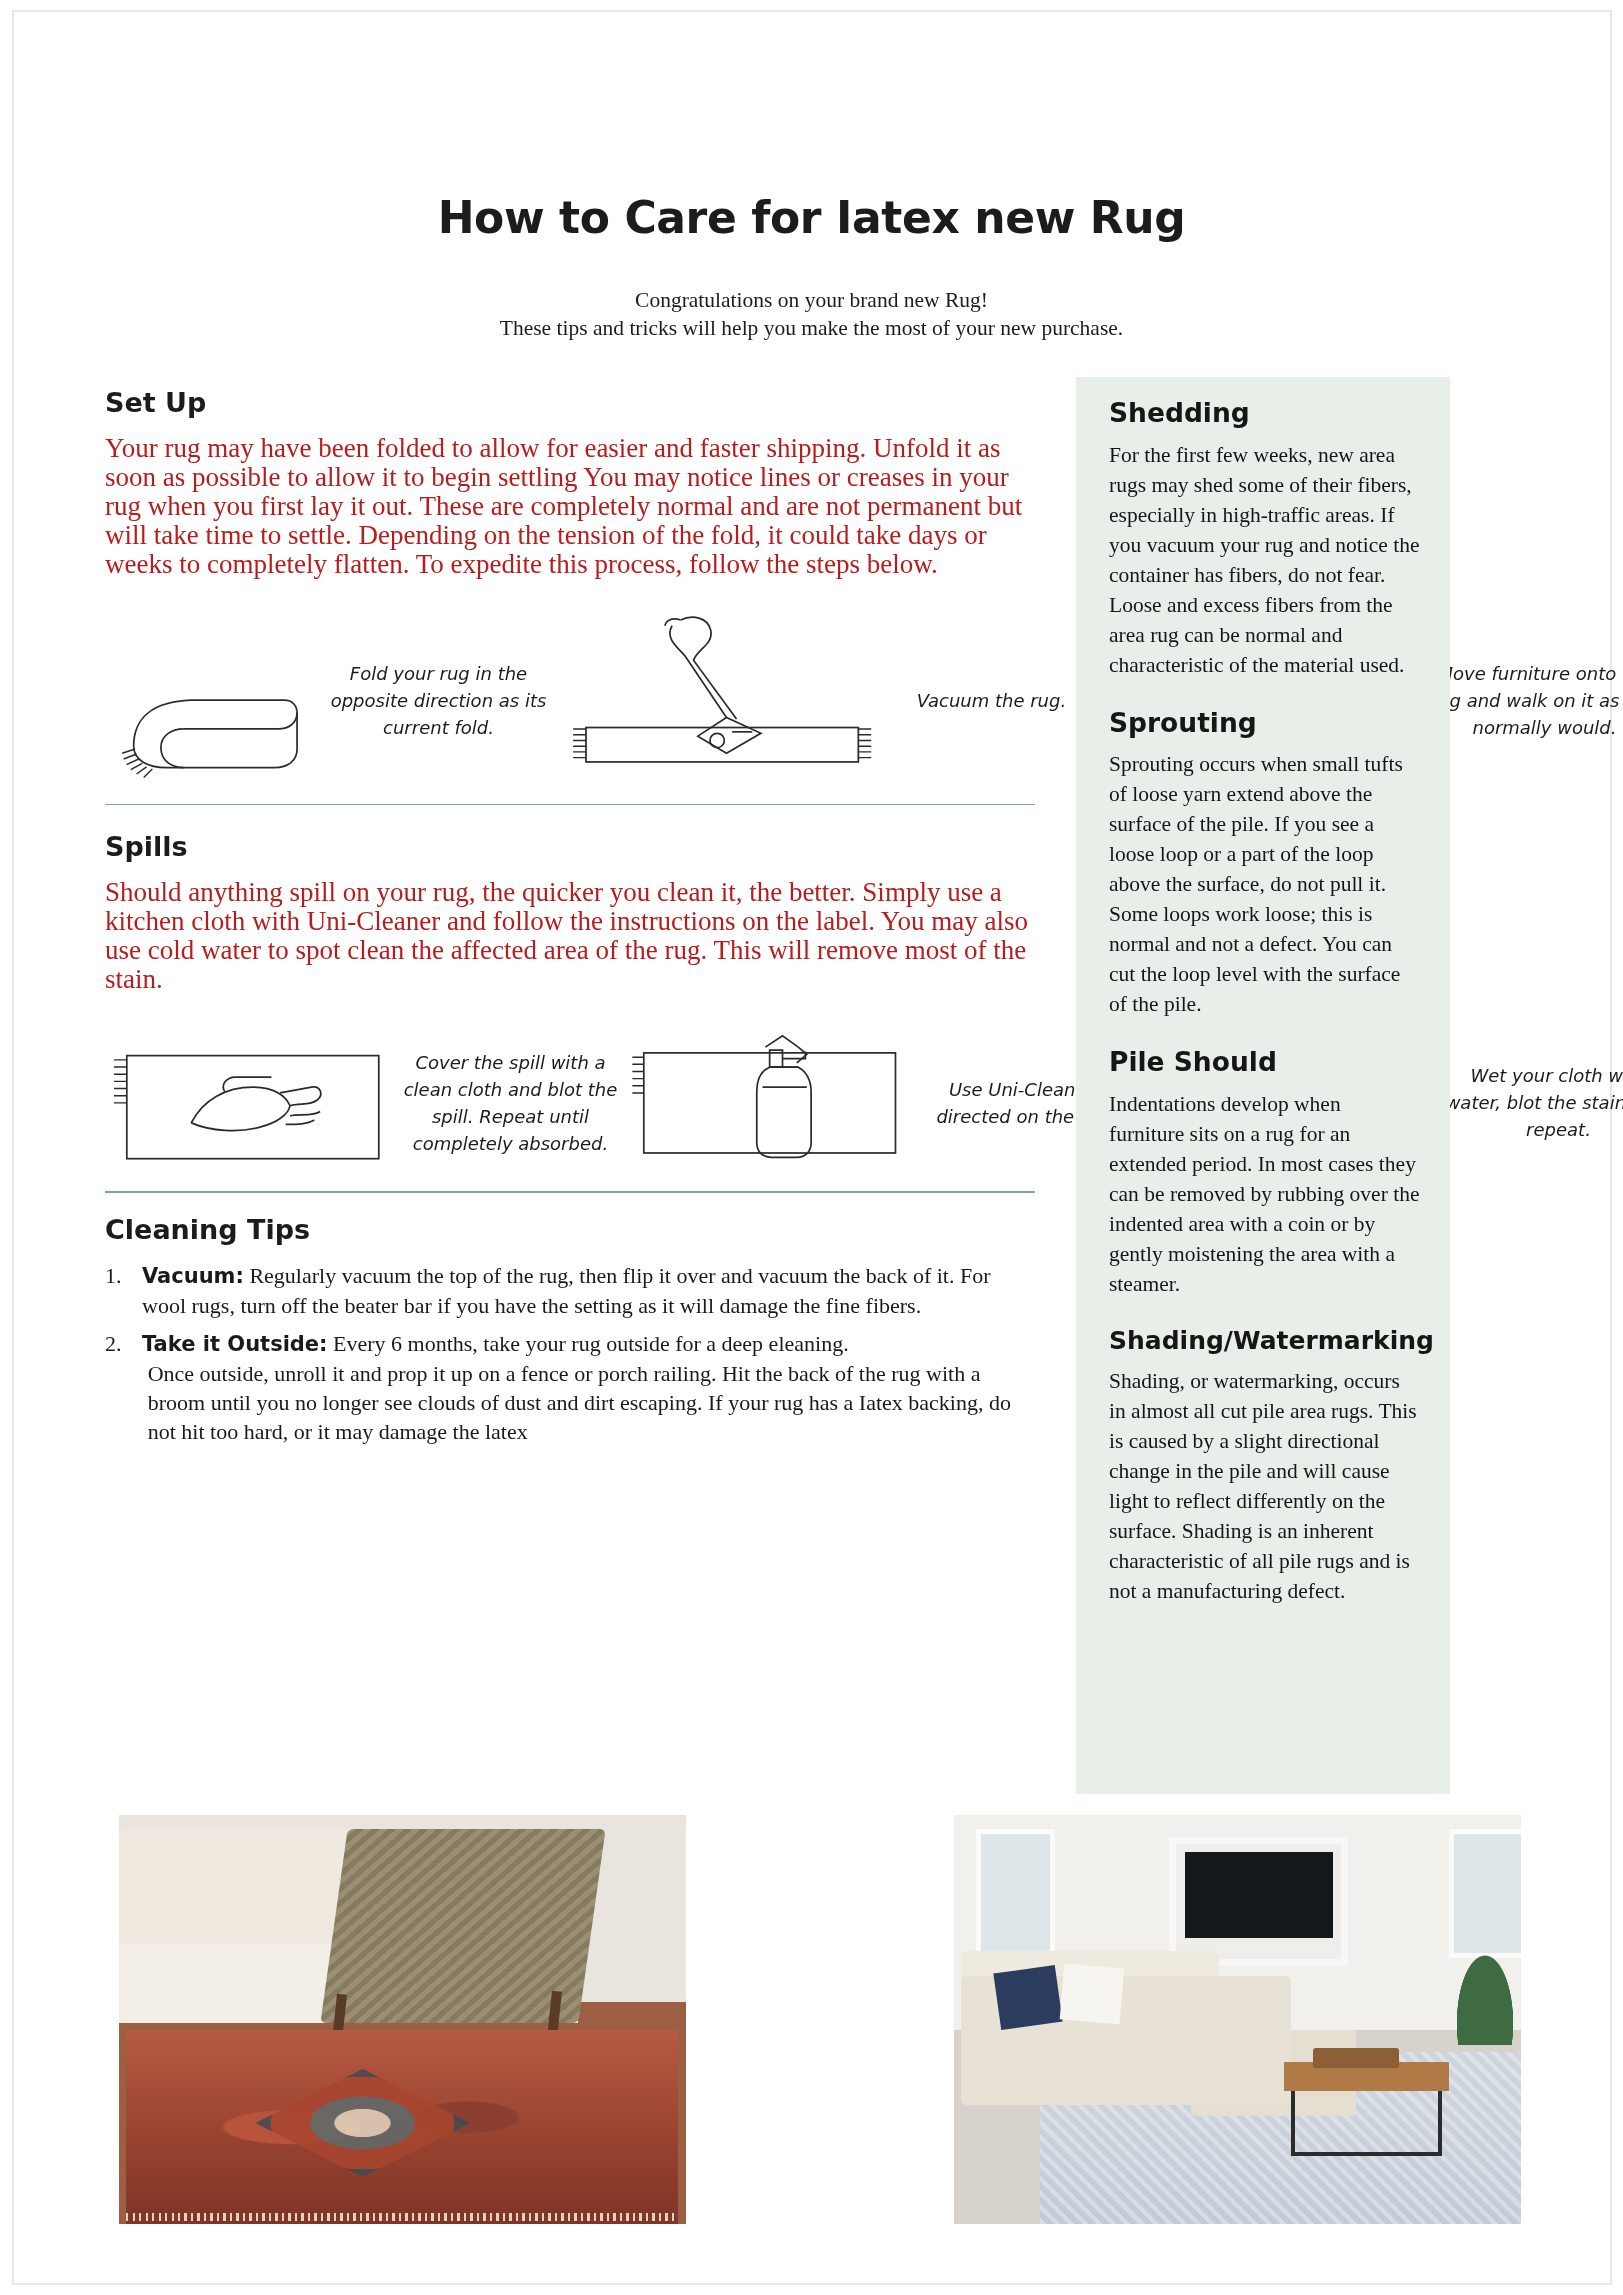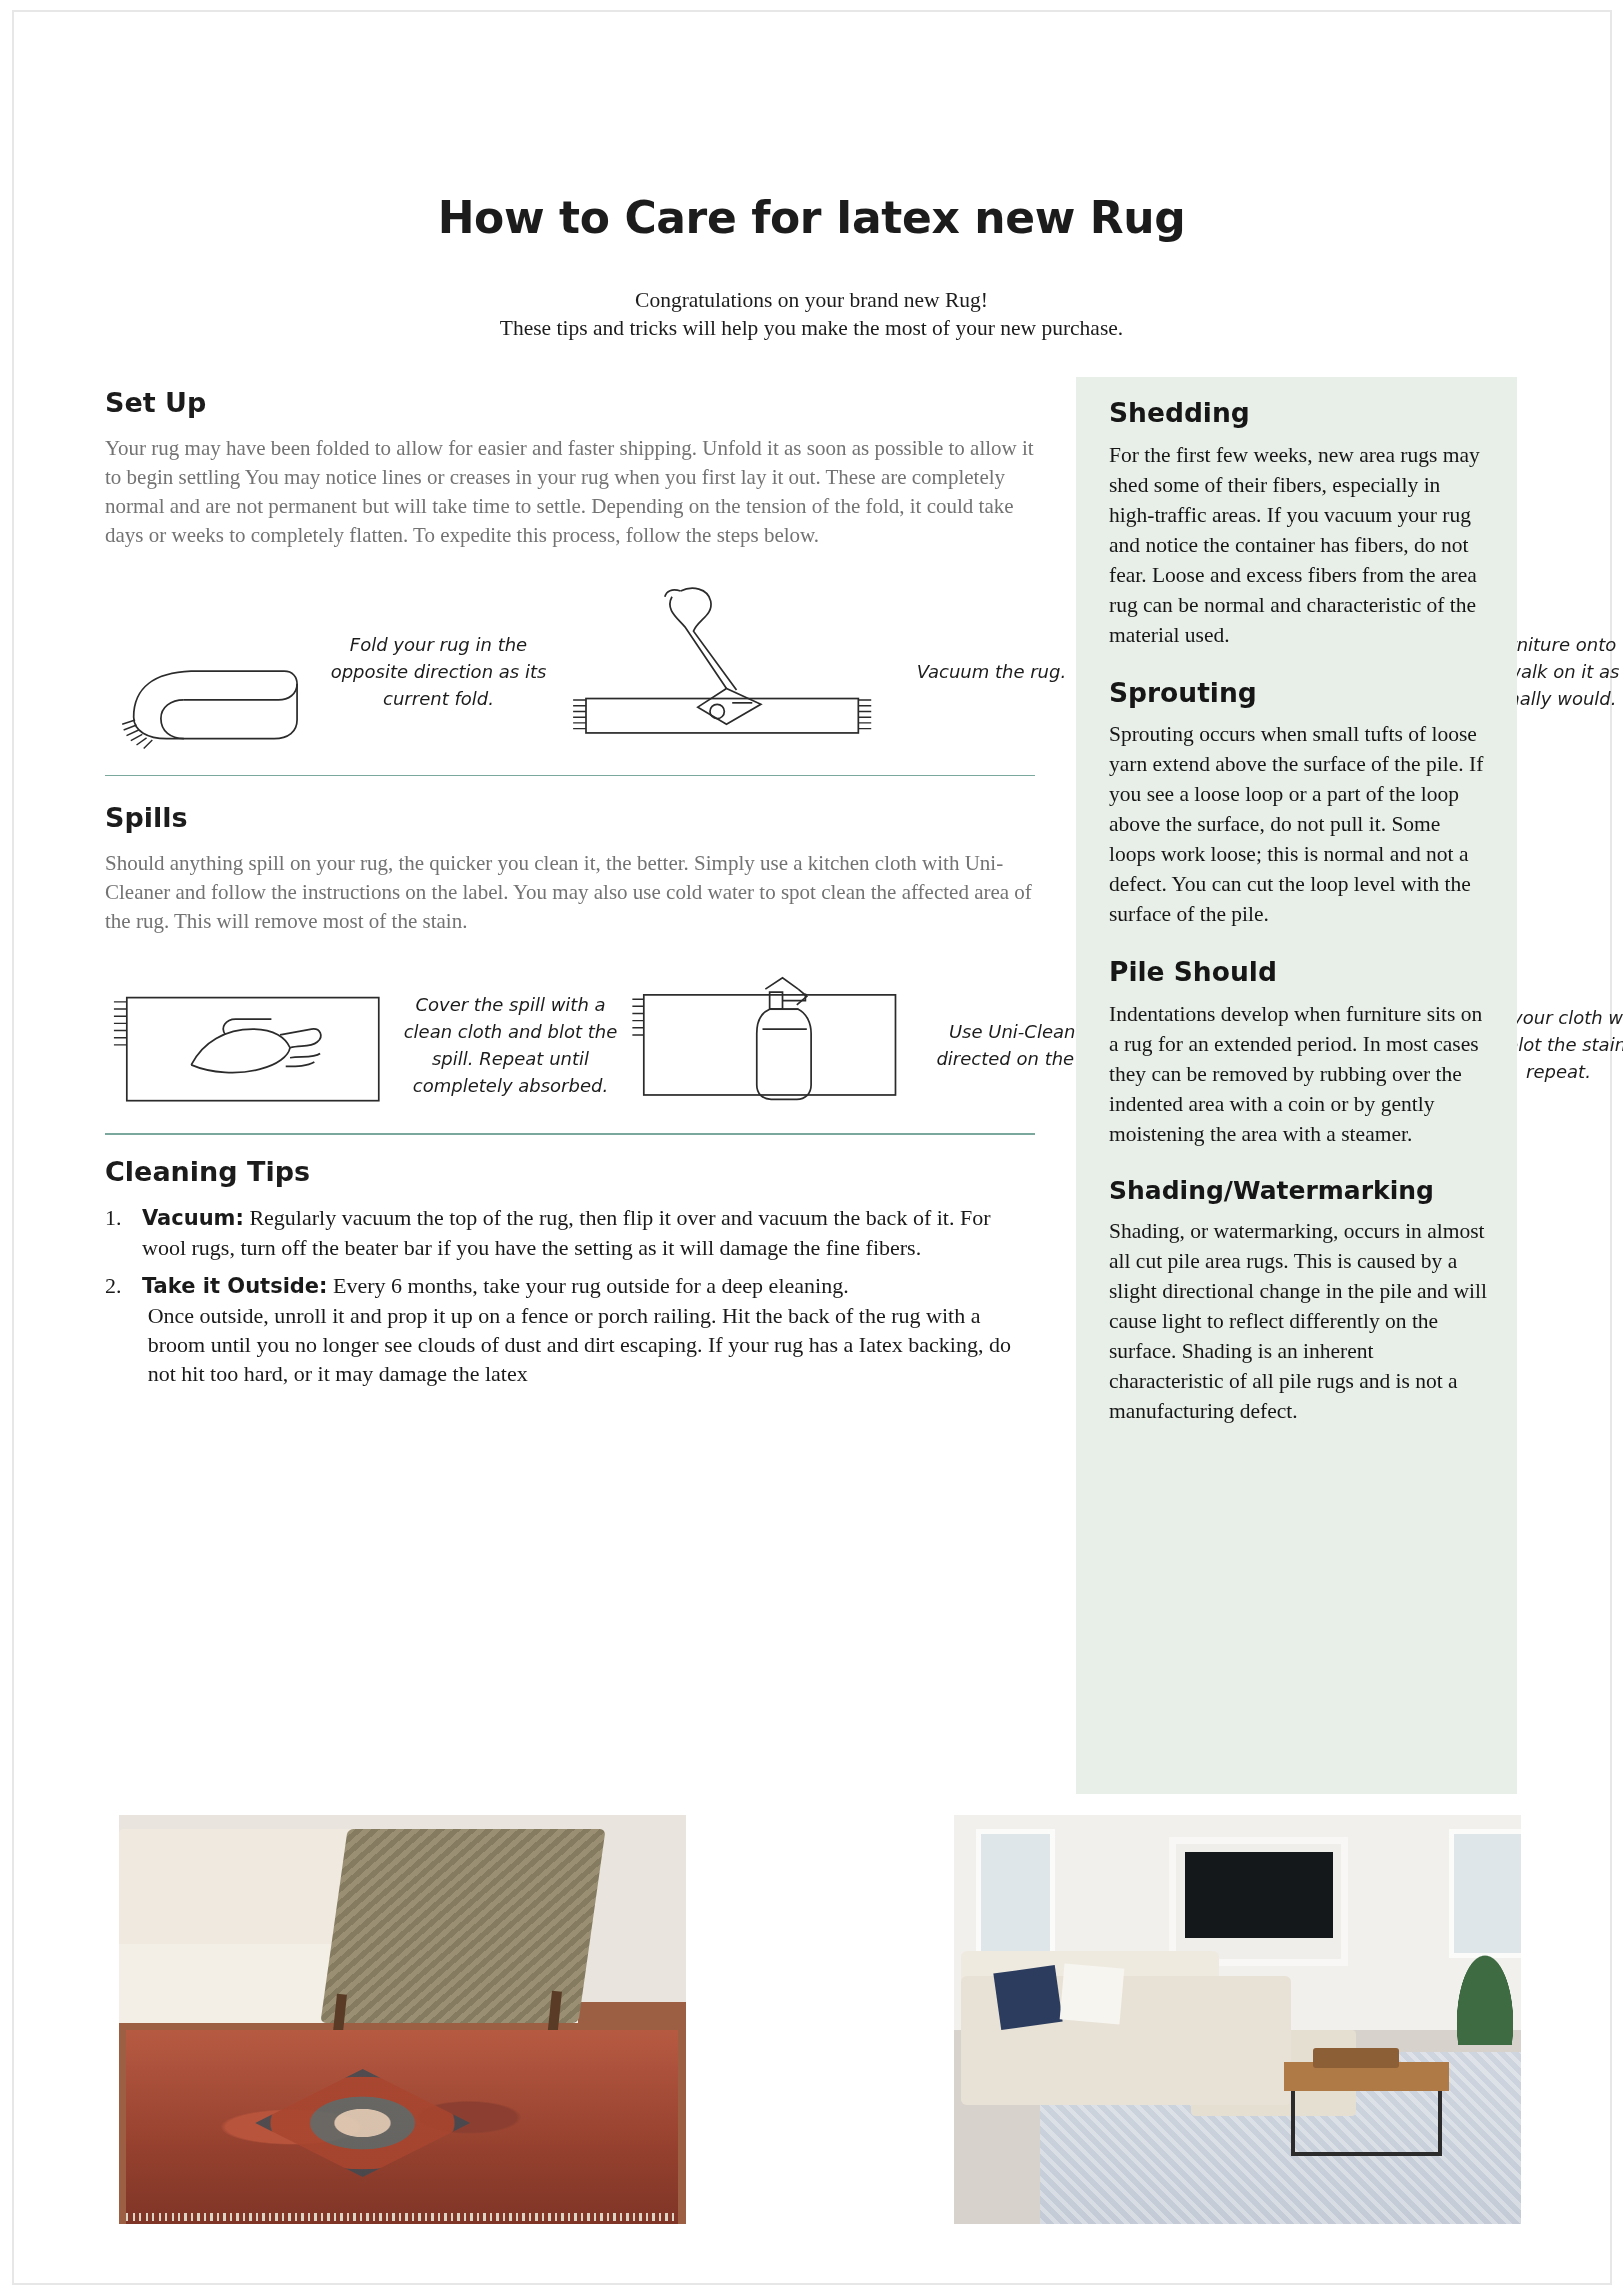--- a/index.html
+++ b/index.html
@@ -55,24 +55,24 @@
     width: 930px;
   }
   h2.sec {
     font-family: "DejaVu Sans", sans-serif;
     font-weight: bold;
     font-size: 27px;
     margin: 0 0 16px 0;
     color: #1c1c1c;
   }
   p.body {
-    font-size: 21px;
+    font-size: 27px;
     line-height: 29px;
     margin: 0;
-    color: #737373;
+    color: #b91c1c;
     text-align: left;
     font-family: Liberation Serif, serif;
   }
   .hr {
     height: 1.4px;
     background: #7aa89c;
     margin: 0;
     width: 930px;
   }
 
@@ -123,21 +123,21 @@
     font-family: "DejaVu Sans", sans-serif;
     font-weight: bold;
     font-size: 21px;
   }
   .tip-sub { display: block; padding-left: 5.7px; }
 
   
   .sidebar {
     position: absolute;
     left: 1076px; top: 377px;
-    width: 441px;
+    width: 374px;
     height: 1417px;
     background: #e8efe8;
   }
   .sidebar-inner { padding: 20px 29px 0 33px; }
   .sidebar h3 {
     font-family: "DejaVu Sans", sans-serif;
     font-weight: bold;
     font-size: 26.5px;
     margin: 0 0 11.5px 0;
     color: #161616;

